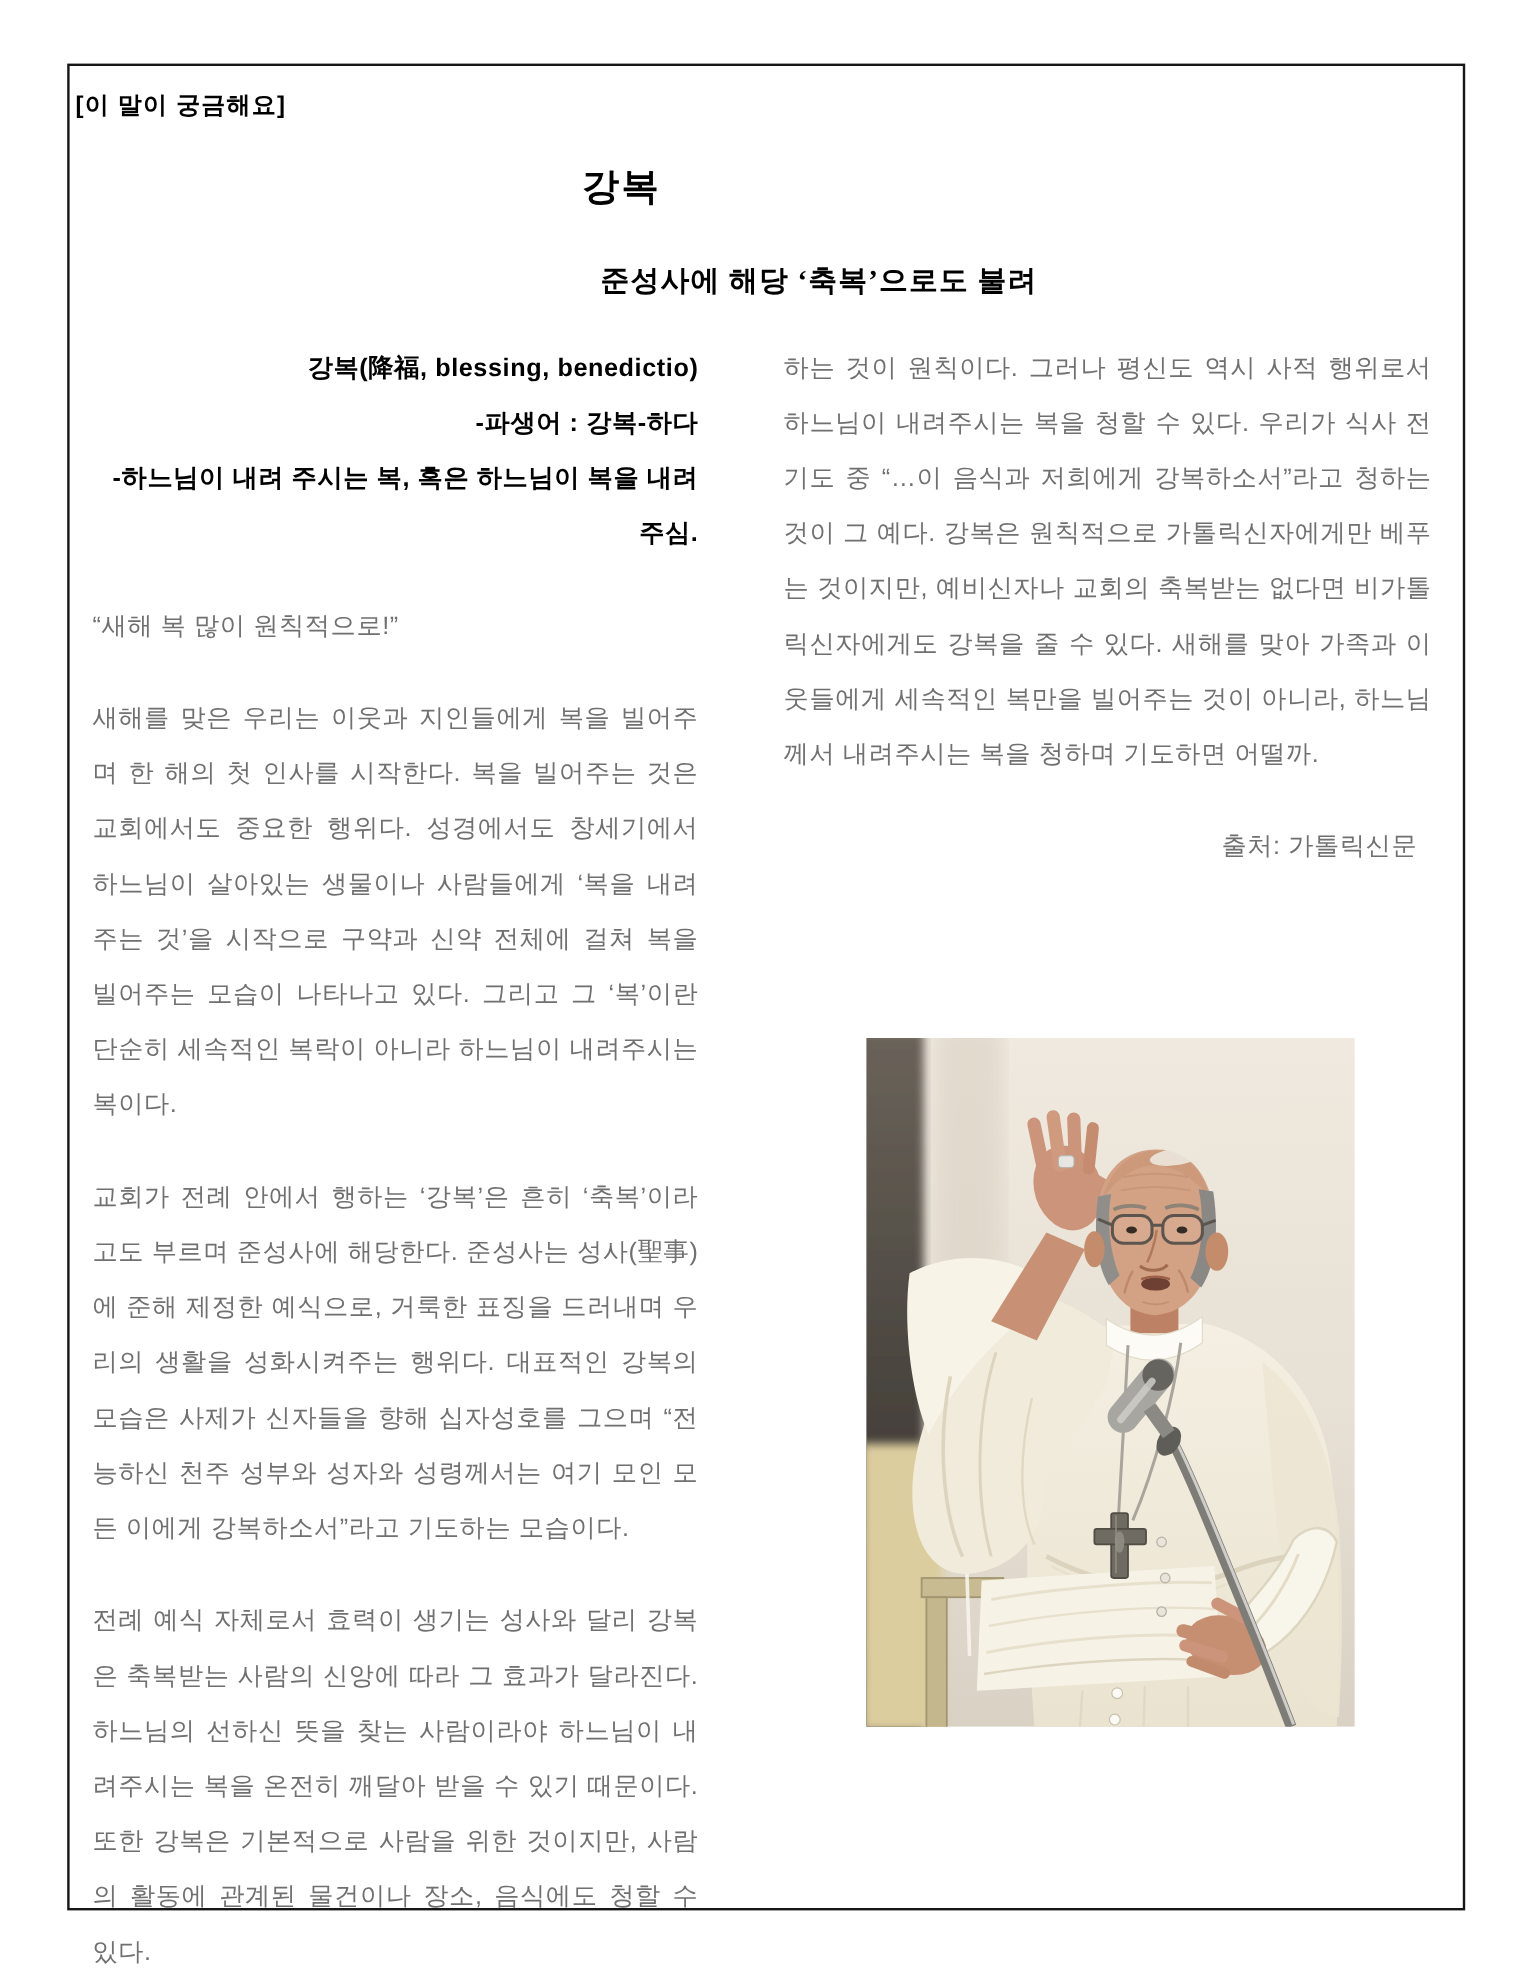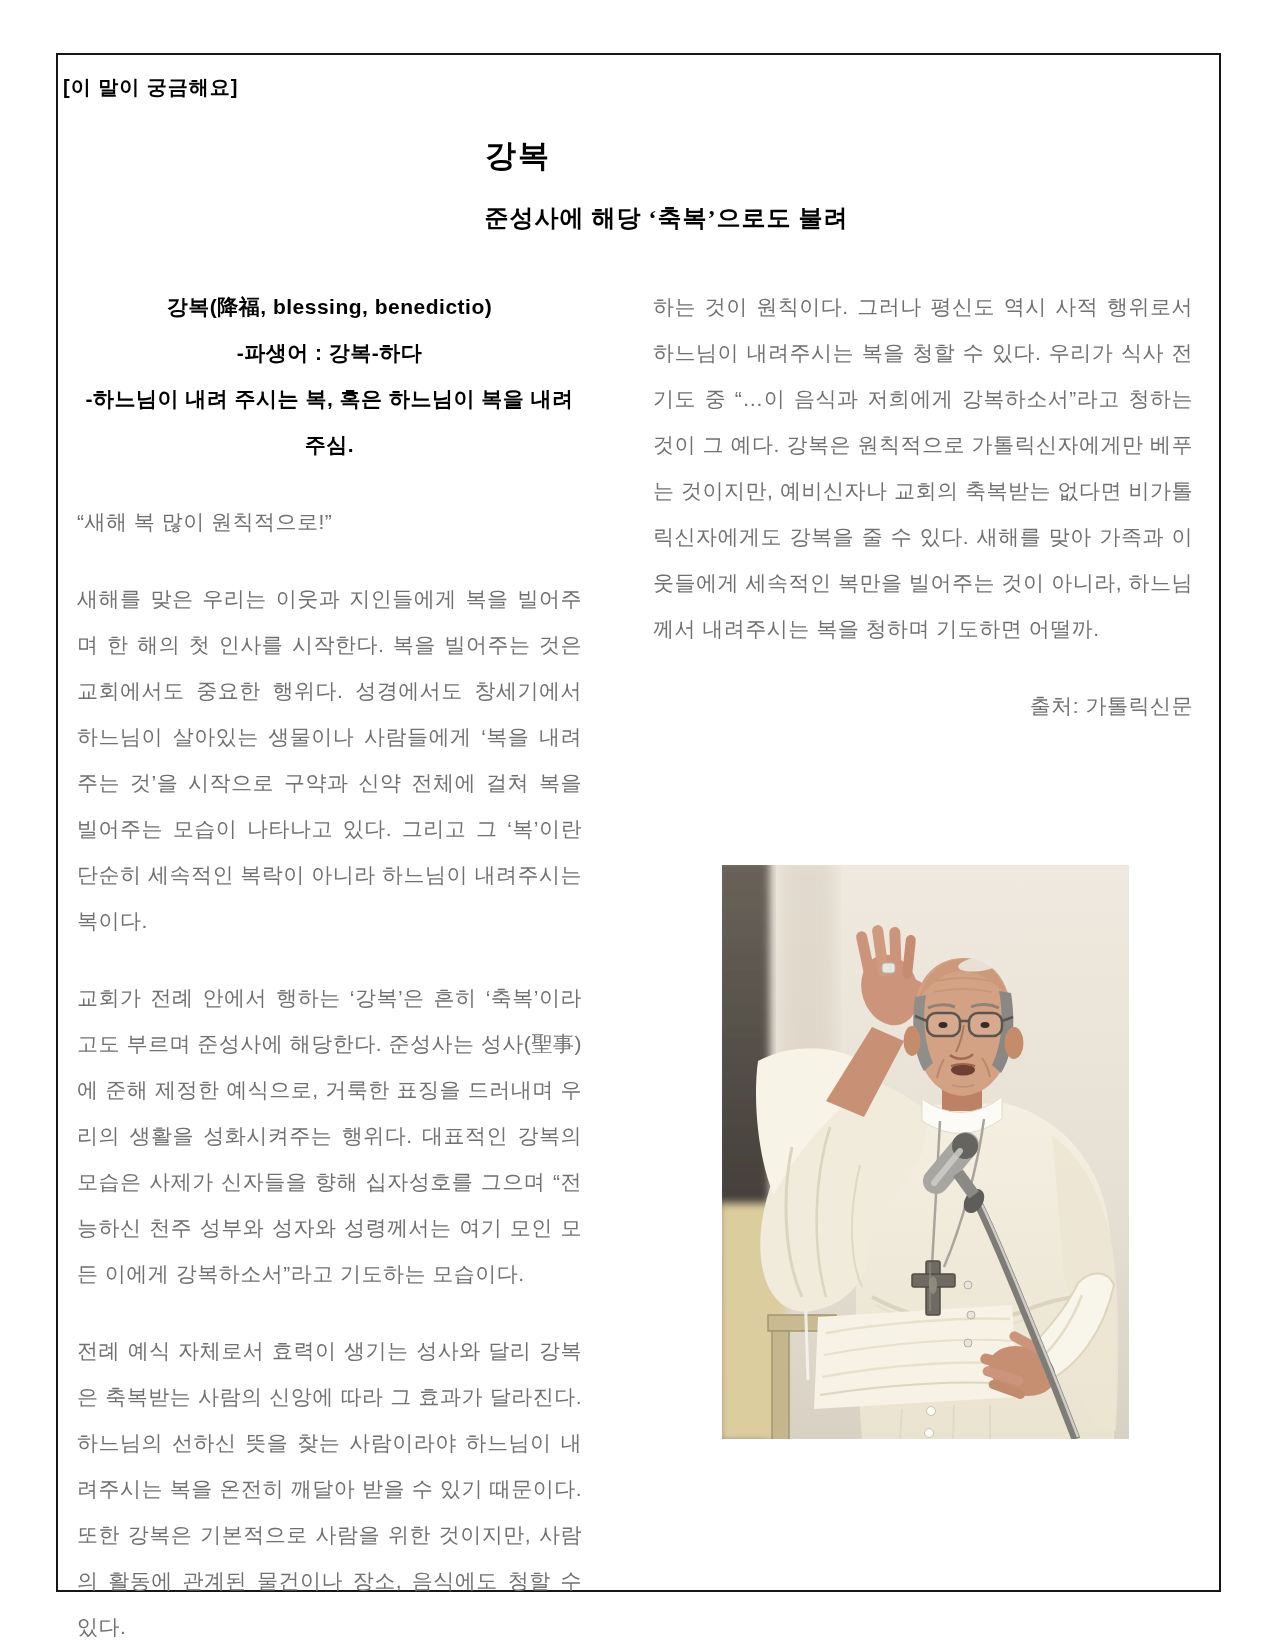--- a/index.html
+++ b/index.html
@@ -4,31 +4,31 @@
 <style>
   html,body { margin:0; padding:0; background:#ffffff; }
   body { width:1275px; height:1650px; font-family:"Liberation Sans","DejaVu Sans",sans-serif; }
   .page { position:relative; width:1275px; height:1650px; background:#fff; overflow:hidden; }
   .frame { position:absolute; left:56px; top:53px; width:1165px; height:1539px;
            border:2px solid #161616; box-sizing:border-box; background:#fff; }
   .kicker { position:absolute; left:63px; top:74px; font-size:20px; font-weight:bold;
             color:#000; letter-spacing:1px; white-space:nowrap; }
   .title { position:absolute; left:56px; top:135px; width:924px; margin:0; text-align:center;
            font-size:31px; font-weight:bold; color:#000; letter-spacing:2px; }
-  .subtitle { position:absolute; left:56px; top:202px; width:1165px; margin:0; text-align:center;
+  .subtitle { position:absolute; left:56px; top:202px; width:1165px; margin:16px; text-align:center;
               font-family:"Liberation Serif","DejaVu Serif",serif;
               font-size:24px; font-weight:bold; color:#000; letter-spacing:1px;padding-left:28px; }
   .col { position:absolute; top:284px; font-size:21px; line-height:46px; color:#707070;
          text-align:justify; word-break:break-all; letter-spacing:0.5px; }
   .col-left  { left:77px;  width:505px; }
   .col-right { left:653px; width:540px; }
   .para { margin:0 0 31px 0; }
   .def-block { margin:0 0 31px 0; }
-  .def-line { color:#000; font-weight:bold; text-align:center; }
-  .source-line { margin:0; text-align:right; color:#707070; }
+  .def-line { color:#000; font-weight:bold; text-align:right; }
+  .source-line { margin:12px; text-align:right; color:#707070; }
   .photo { position:absolute; left:722px; top:865px; width:407px; height:574px; margin:0; }
   .photo svg { display:block; width:407px; height:574px; }
 </style>
 </head>
 <body>
 
 <div class="page">
   <div class="frame"></div>
 
   <div class="kicker">[이 말이 궁금해요]</div>

